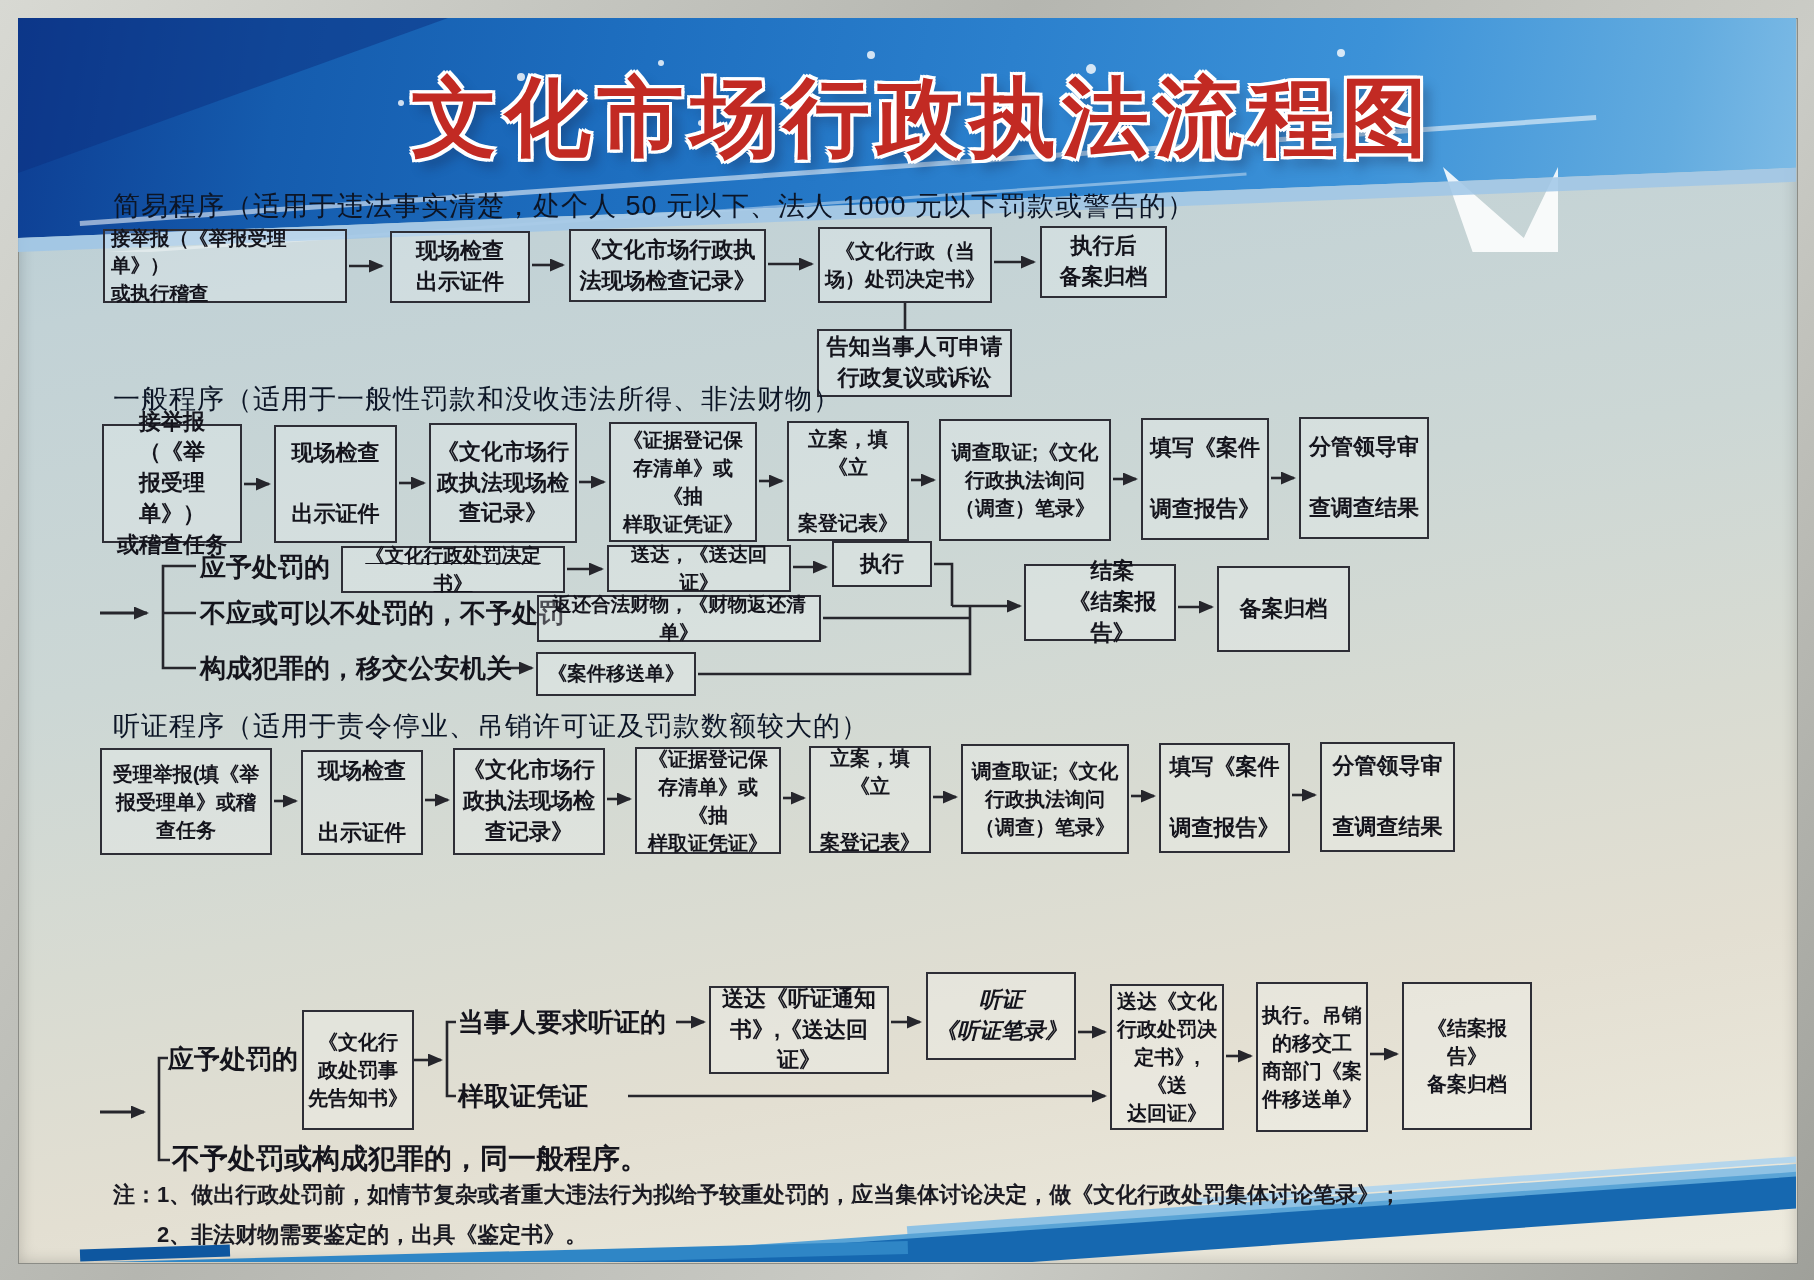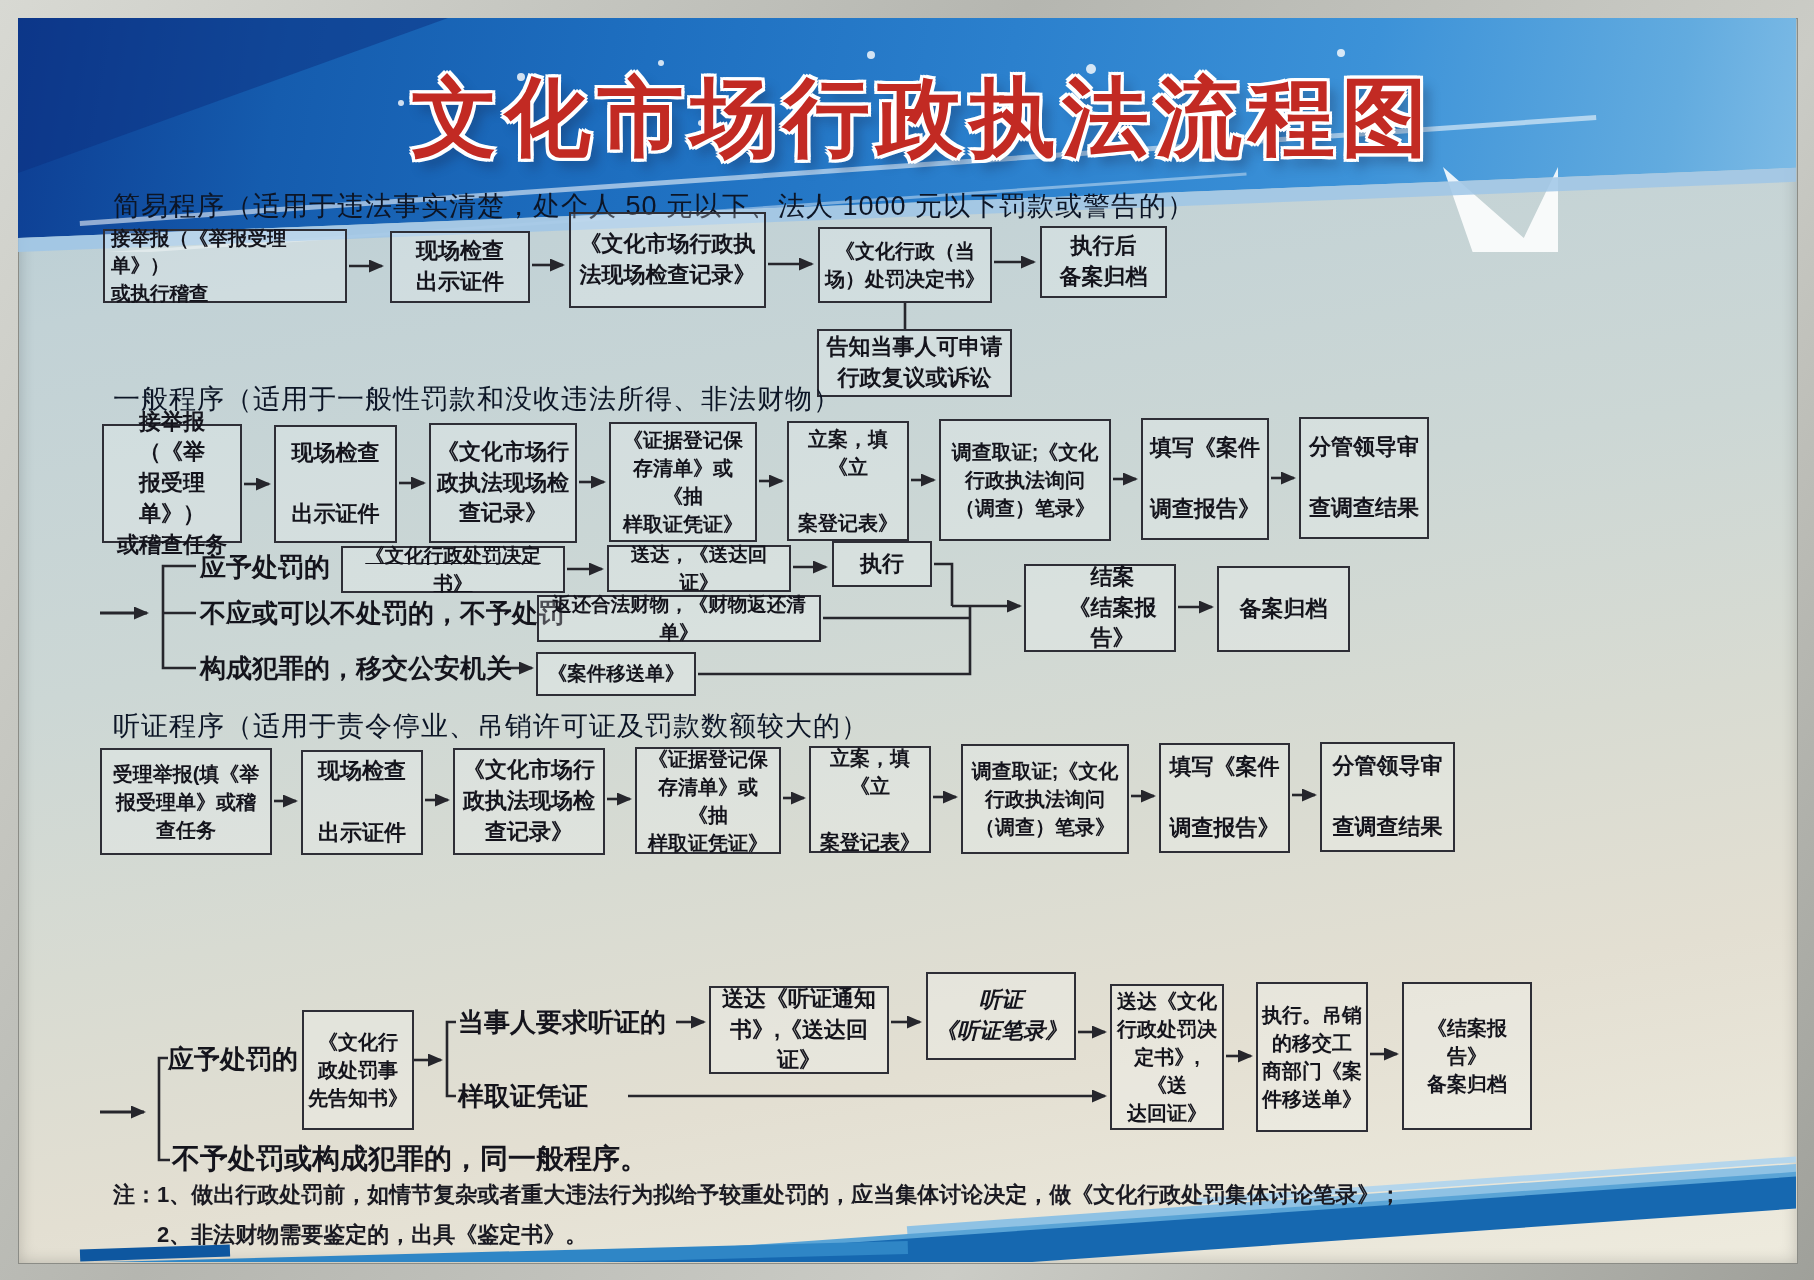--- a/index.html
+++ b/index.html
@@ -123,21 +123,21 @@
       <line x1="1370" y1="1054" x2="1397" y2="1054" marker-end="url(#arr)"></line>
       <line x1="628" y1="1096" x2="1105" y2="1096" marker-end="url(#arr)"></line>
     </g>
   </svg>
 
   <div class="sec-head" style="left:113px;top:188px;">简易程序（适用于违法事实清楚，处个人 50 元以下、法人 1000 元以下罚款或警告的）</div>
   <div class="box left bsm" style="left:103px;top:229px;width:244px;height:74px;">接举报（《举报受理单》）
 或执行稽查</div>
   <div class="box" style="left:390px;top:231px;width:140px;height:72px;">现场检查
 出示证件</div>
-  <div class="box" style="left:569px;top:212px;width:197px;height:96px;">《文化市场行政执
+  <div class="box" style="left:569px;top:229px;width:197px;height:73px;">《文化市场行政执
 法现场检查记录》</div>
   <div class="box sm" style="left:818px;top:227px;width:174px;height:76px;">《文化行政（当
 场）处罚决定书》</div>
   <div class="box" style="left:1040px;top:226px;width:127px;height:72px;">执行后
 备案归档</div>
   <div class="box" style="left:817px;top:329px;width:195px;height:68px;">告知当事人可申请
 行政复议或诉讼</div>
 
   <div class="sec-head" style="left:113px;top:381px;">一般程序（适用于一般性罚款和没收违法所得、非法财物）</div>
   <div class="box" style="left:102px;top:424px;width:140px;height:119px;">接举报（《举
@@ -166,21 +166,21 @@
 查调查结果</div>
 
   <div class="lbl" style="left:200px;top:550px;">应予处罚的</div>
   <div class="box bsm" style="left:341px;top:546px;width:224px;height:47px;text-decoration:underline;">《文化行政处罚决定书》</div>
   <div class="box bsm" style="left:607px;top:545px;width:184px;height:47px;">送达，《送达回证》</div>
   <div class="box" style="left:832px;top:541px;width:100px;height:46px;">执行</div>
   <div class="lbl" style="left:200px;top:596px;">不应或可以不处罚的，不予处罚</div>
   <div class="box bsm" style="left:537px;top:595px;width:284px;height:47px;">返还合法财物，《财物返还清单》</div>
   <div class="lbl" style="left:200px;top:651px;">构成犯罪的，移交公安机关</div>
   <div class="box bsm" style="left:536px;top:652px;width:160px;height:44px;">《案件移送单》</div>
-  <div class="box" style="left:1024px;top:564px;width:152px;height:88px;padding-left:31px;">结案
+  <div class="box" style="left:1024px;top:564px;width:152px;height:77px;padding-left:31px;">结案
 《结案报告》</div>
   <div class="box" style="left:1217px;top:566px;width:133px;height:86px;">备案归档</div>
 
   <div class="sec-head" style="left:113px;top:708px;">听证程序（适用于责令停业、吊销许可证及罚款数额较大的）</div>
   <div class="box sm" style="left:100px;top:748px;width:172px;height:107px;">受理举报(填《举
 报受理单》或稽
 查任务</div>
   <div class="box" style="left:301px;top:750px;width:122px;height:105px;">现场检查
 
 出示证件</div>

